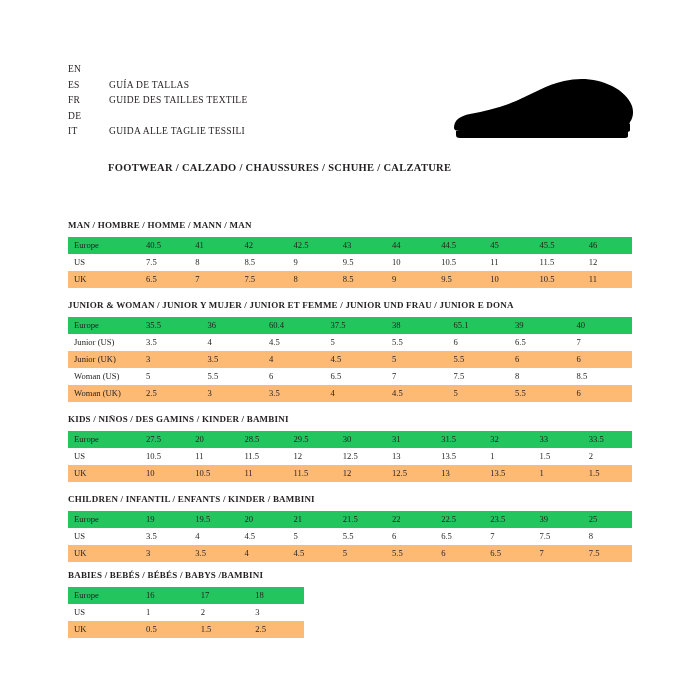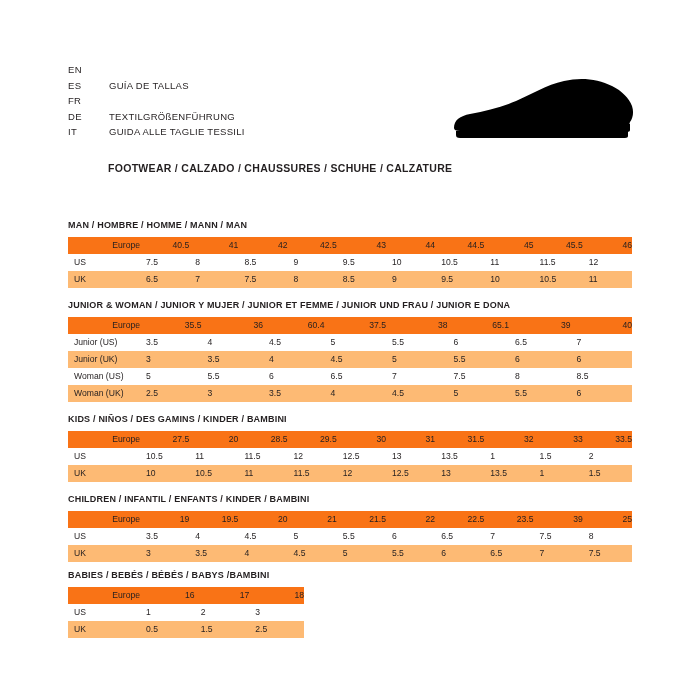--- a/index.html
+++ b/index.html
@@ -13,20 +13,21 @@
     font-family: "Liberation Sans", sans-serif;
     color: #231f20;
     position: relative;
     overflow: hidden;
   }
   .page {
     position: absolute;
     left: 0; top: 0;
     width: 700px;
     height: 700px;
+    font-family: Liberation Serif, serif;
   }
 
   
   .header {
     position: absolute;
     left: 68px;
     top: 62px;
     width: 380px;
   }
   .lang-row {
@@ -82,24 +83,23 @@
     font-size: 8.6px;
   }
   table.size-table td {
     padding: 3px 0 3px 6px;
     text-align: left;
     border: none;
     line-height: 11px;
     white-space: nowrap;
   }
   table.size-table tr.head td {
-    background: #f97316;
+    background: #22c55e;
     color: #231f20;
     font-weight: normal;
-    text-align: right;
   }
   table.size-table tr.alt td {
     background: #fdba74;
     margin-top: 28px;
   }
   table.size-table tr.plain td {
     background: #ffffff;
   }
   table.size-table td.label {
     width: 66px;
@@ -118,24 +118,24 @@
   <div class="header">
     <div class="lang-row">
       <span class="lang-code">EN</span>
     </div>
     <div class="lang-row">
       <span class="lang-code">ES</span>
       <span class="lang-text">GUÍA DE TALLAS</span>
     </div>
     <div class="lang-row">
       <span class="lang-code">FR</span>
+      <span class="lang-text">GUIDE DES TAILLES TEXTILE</span>
     </div>
     <div class="lang-row">
       <span class="lang-code">DE</span>
-      <span class="lang-text">TEXTILGRÖßENFÜHRUNG</span>
     </div>
     <div class="lang-row">
       <span class="lang-code">IT</span>
       <span class="lang-text">GUIDA ALLE TAGLIE TESSILI</span>
     </div>
   </div>
 
   <div class="footwear-line">FOOTWEAR / CALZADO / CHAUSSURES / SCHUHE / CALZATURE</div>
 
   <div class="shoe">

